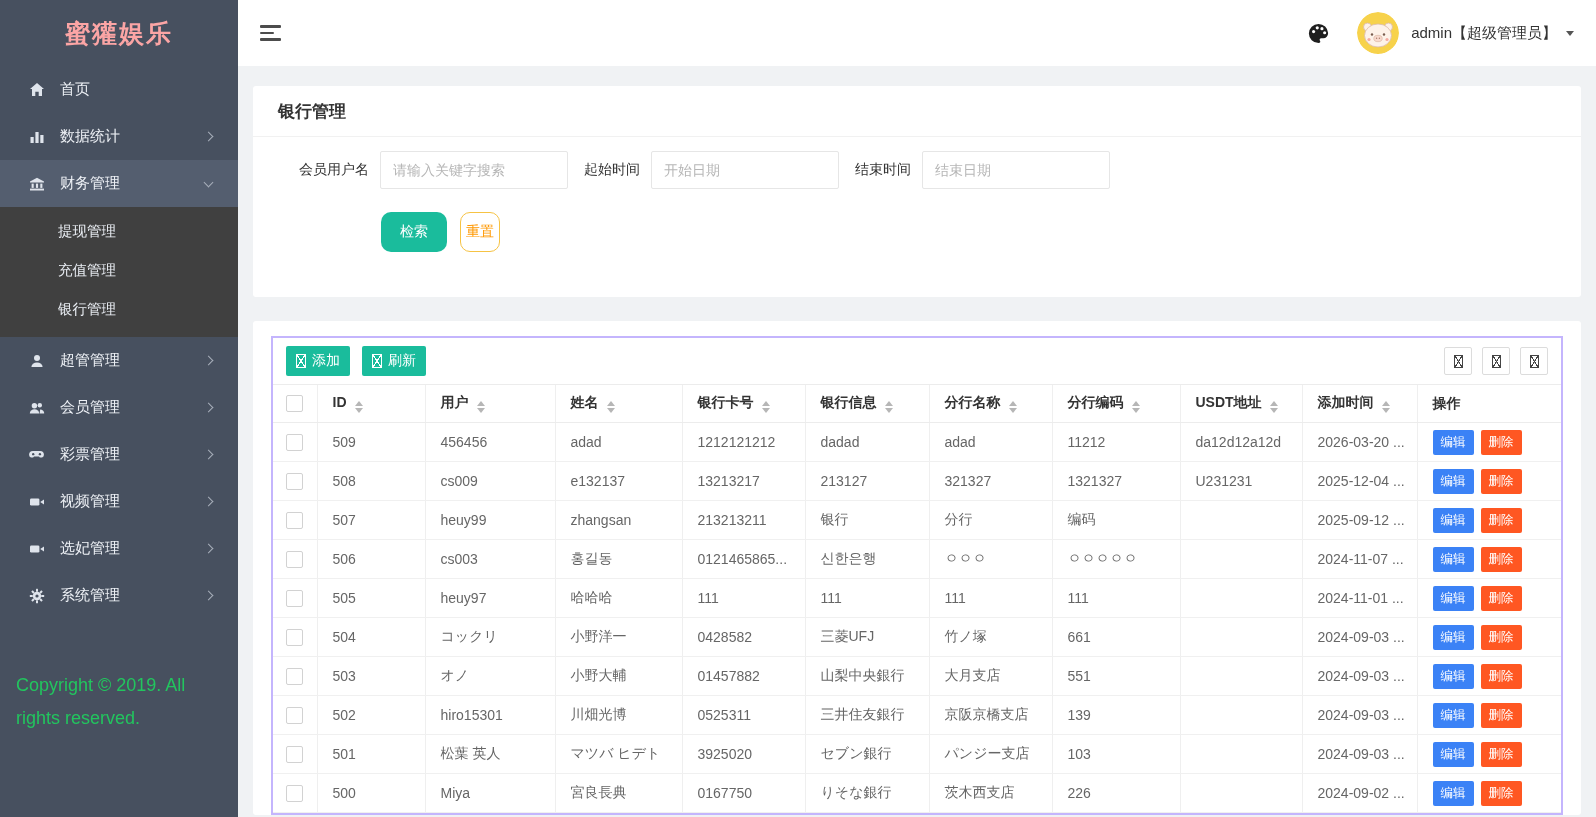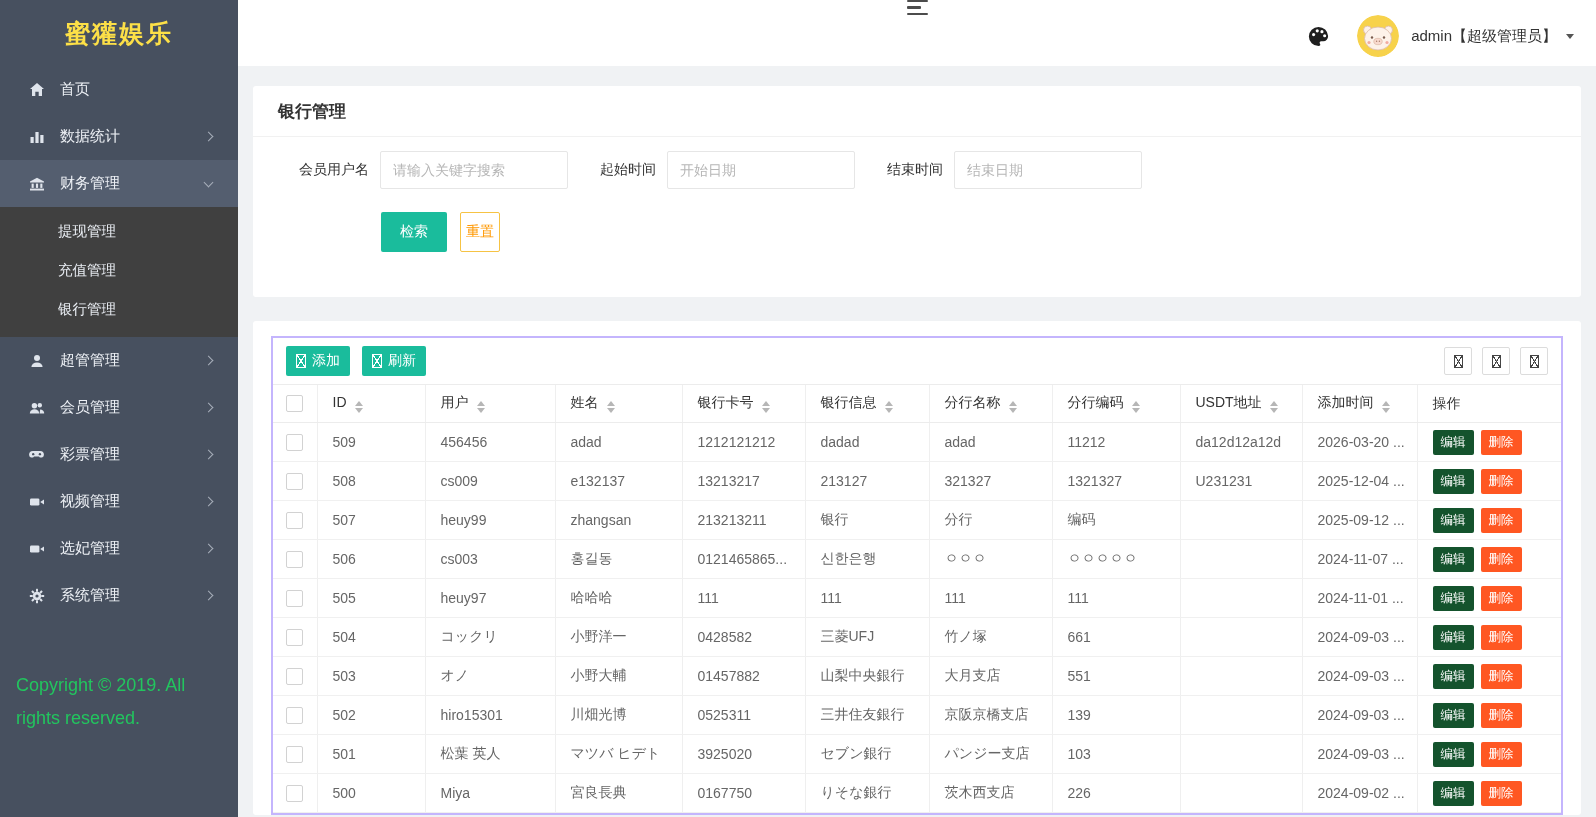--- a/index.html
+++ b/index.html
@@ -1,84 +1,84 @@
 <!DOCTYPE html>
 <html><head>
 <meta charset="utf-8">
 <style>
   * { margin:0; padding:0; box-sizing:border-box; }
   html,body { width:1596px; height:817px; overflow:hidden; }
   body { display:flex; font-family:"Liberation Sans","DejaVu Sans",sans-serif; background:#f0f2f4; font-size:14px; }
 
   
   .sidebar { width:238px; min-width:238px; height:100%; background:#47505f; color:#e9edf3; display:flex; flex-direction:column; }
-  .logo { height:66px; line-height:66px; text-align:center; font-size:25px; font-weight:bold; color:#fde047; letter-spacing:2px; }
+  .logo { height:66px; line-height:66px; text-align:center; font-size:25px; font-weight:bold; color:#fca5a5; letter-spacing:2px; }
   .nav { flex:0 0 auto; }
   .nav-item { height:47px; display:flex; align-items:center; padding-left:28px; cursor:pointer; font-size:15px; color:#eef1f6; }
   .nav-item.active { background:#545e6f; }
   .nav-item .ic { width:17px; height:17px; display:inline-flex; align-items:center; justify-content:center; color:#dfe4ec; }
   .nav-item .lbl { margin-left:15px; }
   .chev { width:7px; height:7px; border-right:1.7px solid #a7aeba; border-bottom:1.7px solid #a7aeba; transform:rotate(-45deg); margin-left:auto; margin-right:26px; }
   .chev.down { transform:rotate(45deg); margin-top:-3px; }
   .submenu { background:#404040; padding:5px 0 8px; }
   .submenu-item { height:39px; line-height:39px; padding-left:58px; font-size:14.5px; color:#e9edf3; cursor:pointer; }
   .copyright { margin-top:50px; padding:0 16px; font-size:18px; line-height:1.85; color:#22c55e; }
 
   
   .main { flex:1; display:flex; flex-direction:column; height:100%; min-width:0; }
-  .topbar { height:66px; background:#fff; display:flex; align-items:center; padding:0 22px;flex-direction:column; }
+  .topbar { height:66px; background:#fff; display:flex; align-items:center; padding:0 22px; }
   .hamburger { display:flex; flex-direction:column; gap:4px; cursor:pointer; }
   .hamburger i { display:block; height:2.4px; background:#4c4c4c; border-radius:1px; }
   .hamburger i:nth-child(1){ width:21px; } .hamburger i:nth-child(2){ width:14px; } .hamburger i:nth-child(3){ width:21px; }
   .topbar-right { margin-left:auto; display:flex; align-items:center; }
   .palette-btn { margin-right:27px; cursor:pointer; display:flex; }
   .avatar { width:42px; height:42px; border-radius:50%; overflow:hidden; margin-right:12px; cursor:pointer; }
   .username { font-size:15px; color:#333; cursor:pointer; }
   .caret { width:0; height:0; border-left:4.5px solid transparent; border-right:4.5px solid transparent; border-top:5.5px solid #555; margin-left:9px; display:inline-block; }
 
   .content { flex:1; background:#f0f2f4; padding:20px 15px 0 15px; overflow:hidden; }
   .card { background:#fff; border-radius:3px; }
   .card-header { height:51px; line-height:51px; padding:0 25px; border-bottom:1px solid #f1f1f1; font-size:17px; font-weight:bold; color:#333; }
   .card-body { padding:14px 25px 45px 25px; }
 
   .filter-row { display:flex; align-items:center; }
-  .fgroup { display:flex; align-items:center; margin-left:32px; }
+  .fgroup { display:flex; align-items:center; margin-left:16px; }
   .fgroup:first-child { margin-left:21px; }
   .flabel { color:#333; margin-right:11px; white-space:nowrap; }
   .finput { width:188px; height:38px; border:1px solid #e6e6e6; border-radius:2px; padding:16px 12px; font-size:14px; color:#333; outline:none; font-family:inherit; }
   .finput::placeholder { color:#b6b6b6; }
   .btn-row { margin-top:23px; padding-left:103px; display:flex; }
-  .btn { height:40px; border:none; border-radius:2px; font-size:14px; cursor:pointer; font-family:inherit; }
+  .btn { height:40px; border:none; border-radius:10px; font-size:14px; cursor:pointer; font-family:inherit; }
   .btn-search { width:66px; background:#1abc9c; color:#fff; }
   .btn-reset { width:40px; background:#fff; border:1px solid #f6c344; color:#ff9800; margin-left:13px; }
 
   .table-card { margin-top:24px; padding:15px 18px 0 18px; }
   .table-box { border:2px solid #c4b5fd; }
   .tb-toolbar { display:flex; align-items:center; padding:8px 13px; }
   .btn-tool { height:30px; padding:0 10px; background:#1abc9c; color:#fff; border:none; border-radius:2px; font-size:14px; display:inline-flex; align-items:center; gap:6px; cursor:pointer; font-family:inherit; }
   .btn-tool + .btn-tool { margin-left:12px; }
   .tofu { display:inline-block; width:10px; height:14px; border:1.4px solid currentColor; position:relative; flex:none; }
   .tofu::before,.tofu::after { content:""; position:absolute; inset:0; background:linear-gradient(to top right,transparent 45%,currentColor 46%,currentColor 54%,transparent 55%); }
   .tofu::after { transform:scaleX(-1); }
   .tb-toolbar-right { margin-left:auto; display:flex; }
   .icon-btn { width:28px; height:28px; border:1px solid #dcdcdc; background:#fff; border-radius:2px; display:inline-flex; align-items:center; justify-content:center; color:#444; cursor:pointer; margin-left:10px; }
   .icon-btn .tofu { width:9px; height:13px; border-width:1.2px; }
 
   table { width:100%; border-collapse:collapse; table-layout:fixed; }
   th,td { font-size:14px; text-align:left; padding:0 0 0 15px; white-space:nowrap; overflow:hidden; }
-  th { height:38px; color:#333; font-weight:normal; border-top:1px solid #ececec; border-bottom:1px solid #ececec; }
+  th { height:38px; color:#333; font-weight:bold; border-top:1px solid #ececec; border-bottom:1px solid #ececec; }
   td { height:39px; color:#666; border-bottom:1px solid #f0f0f0; }
   th:not(:first-child), td:not(:first-child) { border-left:1px solid #efefef; }
   .c-check { text-align:center; padding:0; }
   .checkbox { display:inline-block; width:17px; height:17px; border:1px solid #d2d2d2; border-radius:2px; background:#fff; vertical-align:middle; cursor:pointer; }
   .sort { display:inline-flex; flex-direction:column; gap:2.5px; margin-left:8px; vertical-align:1px; cursor:pointer; }
   .s-up { width:0; height:0; border-left:4.5px solid transparent; border-right:4.5px solid transparent; border-bottom:5px solid #b6b6b6; }
   .s-down { width:0; height:0; border-left:4.5px solid transparent; border-right:4.5px solid transparent; border-top:5px solid #b6b6b6; }
   .btn-mini { height:25px; padding:0 8px; border:none; border-radius:2px; color:#fff; font-size:12.5px; cursor:pointer; font-family:inherit; }
-  .btn-teal { background:#14532d; }
+  .btn-teal { background:#3b82f6; }
   .btn-orange { background:#ff5722; margin-left:7px; }
 </style>
 </head>
 <body>
 
 <aside class="sidebar">
   <div class="logo">蜜獾娱乐</div>
 
   <nav class="nav">
     <div class="nav-item">

